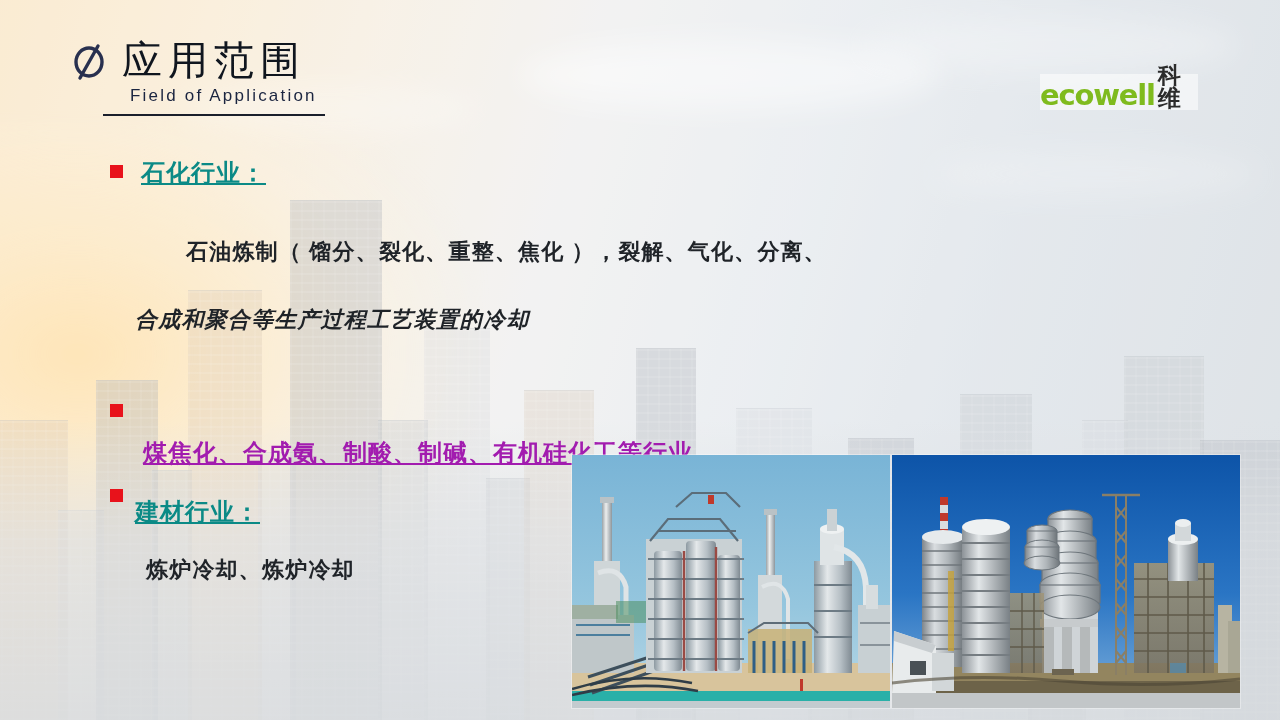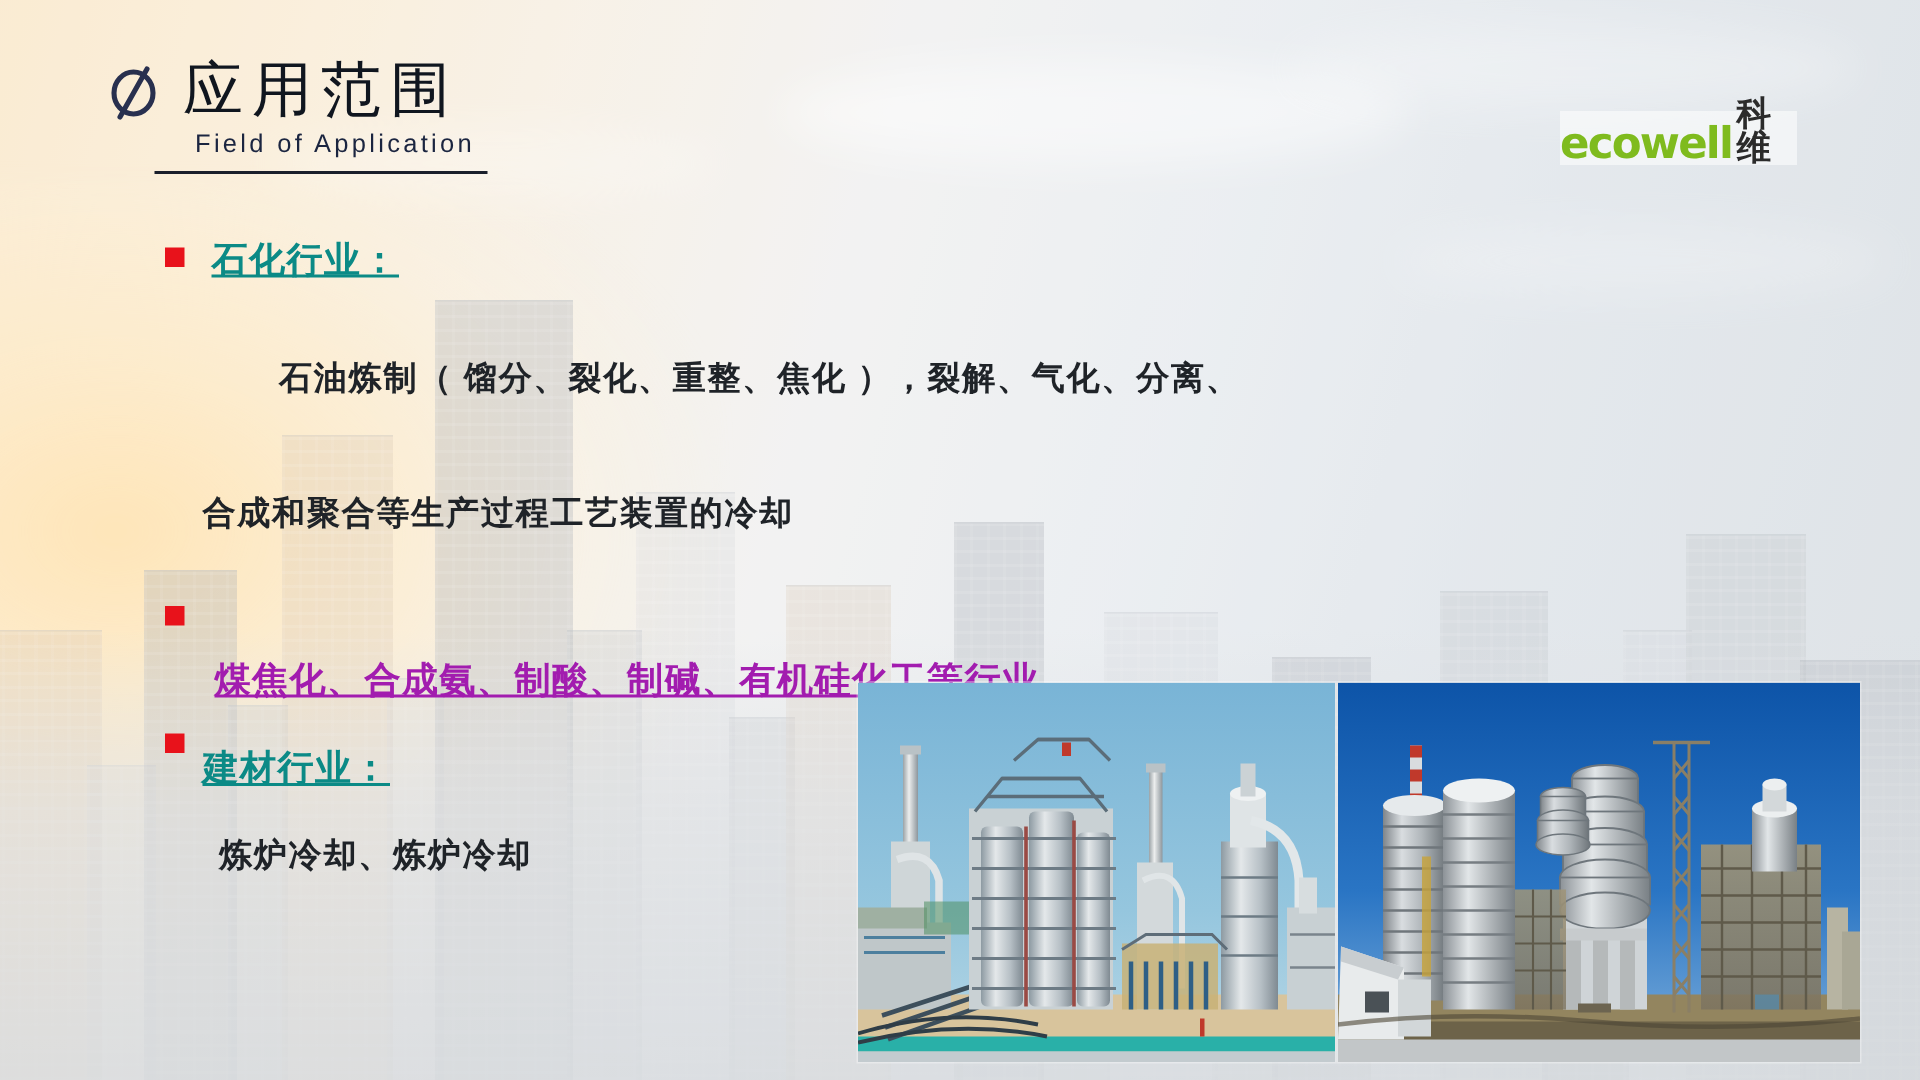--- a/index.html
+++ b/index.html
@@ -235,21 +235,21 @@
   <div class="logo-box">
     <span class="logo-eco">ecowell</span>
     <span class="logo-cn">科维</span>
   </div>
 
   <span class="sq" style="left:110px;top:165px;"></span>
   <div class="blk head-txt" style="left:141px;top:157px;">石化行业：</div>
 
   <div class="blk body-txt" style="left:146px;top:237px;margin-left:40px;">石油炼制（ 馏分、裂化、重整、焦化 ），裂解、气化、分离、</div>
 
-  <div class="blk body-txt" style="left:135px;top:327px;">合成和聚合等生产过程工艺装置的冷却</div>
+  <div class="blk body-txt" style="left:135px;top:305px;font-style:italic;">合成和聚合等生产过程工艺装置的冷却</div>
 
   <span class="sq" style="left:110px;top:404px;"></span>
   <div class="blk head-txt strong" style="left:143px;top:396px;">煤焦化、合成氨、制酸、制碱、有机硅化工等行业</div>
 
   <span class="sq" style="left:110px;top:489px;"></span>
   <div class="blk head-txt" style="left:135px;top:496px;">建材行业：</div>
 
   <div class="blk body-txt" style="left:146px;top:555px;">炼炉冷却、炼炉冷却</div>
 
   <div class="photo" style="left:572px;top:455px;width:318px;height:253px;">

